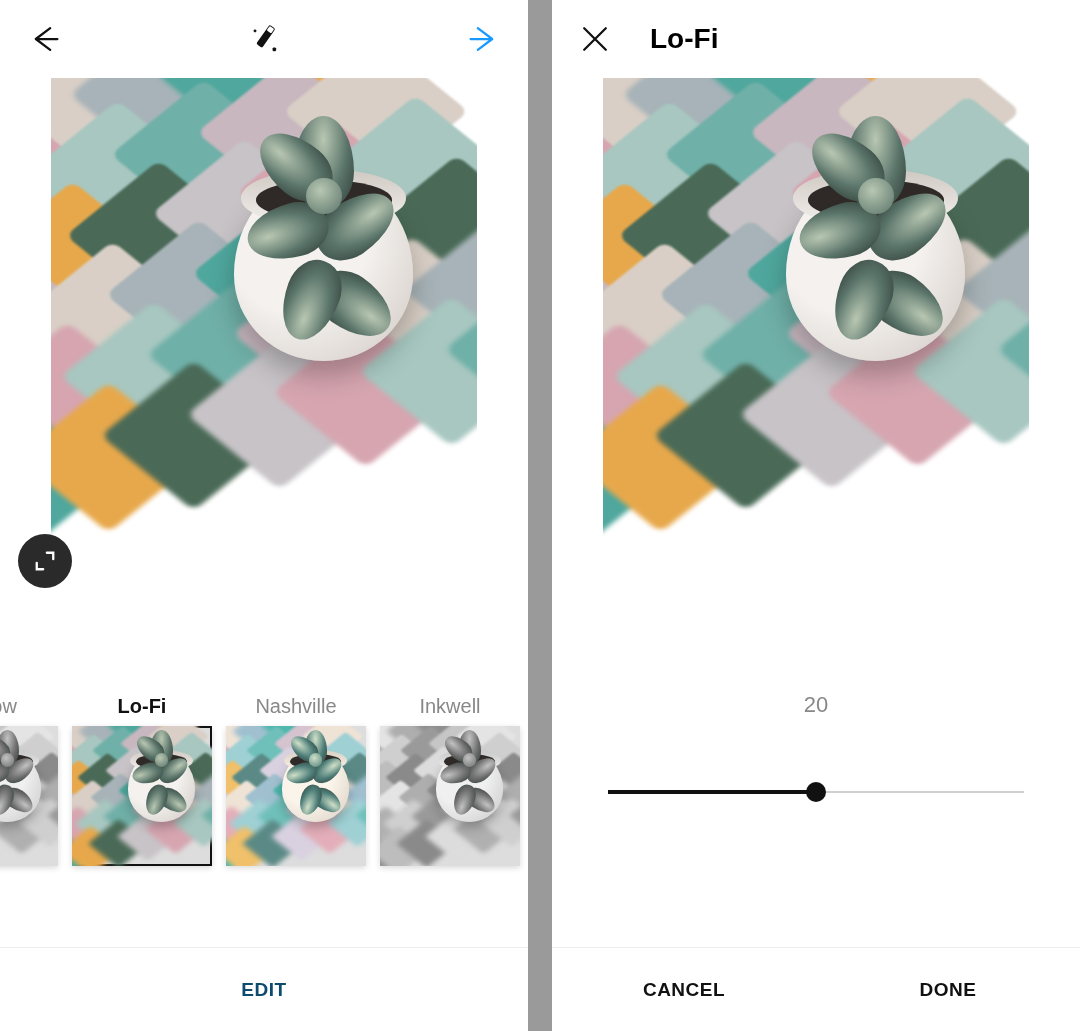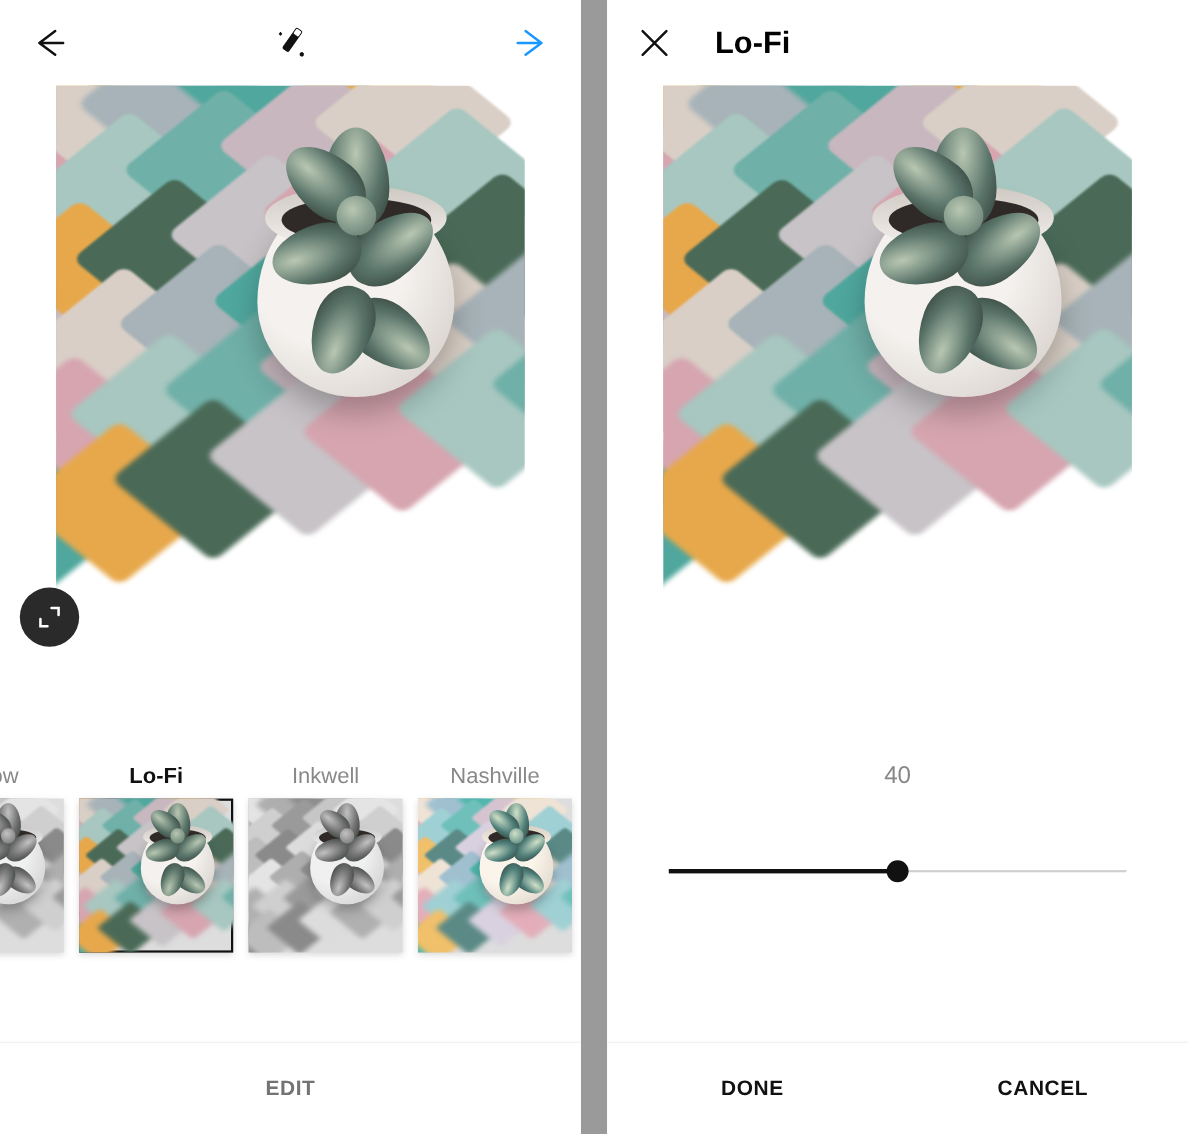--- a/index.html
+++ b/index.html
@@ -25,21 +25,21 @@
   .mid-gap { height: 74px; }
   .filter-strip { height: 224px; width: 100%; overflow: hidden; position: relative; }
   .filter-row { position:absolute; left:-82px; top:0; display:flex; gap:14px; }
   .filter-item { width: 140px; display:flex; flex-direction:column; align-items:center; }
   .filter-item .label { font-size: 20px; height: 40px; display:flex; align-items:center; color:#888; }
   .filter-item.selected .label { color:#111; font-weight:600; }
   .thumb { width: 140px; height: 140px; background:#ddd; box-shadow: 0 2px 6px rgba(0,0,0,0.15); position:relative; overflow:hidden; }
   .thumb.selected { outline: 2px solid #111; outline-offset: -2px; }
   
   .bottom { margin-top:auto; height: 84px; display:flex; border-top:1px solid #eee; }
-  .bottom .tab { flex:1; display:flex; align-items:center; justify-content:center; font-size:19px; font-weight:700; letter-spacing:0.5px; color:#737373; }
+  .bottom .tab { flex:1; display:flex; align-items:center; justify-content:center; font-size:19px; font-weight:700; letter-spacing:0.5px; color:#0c4a6e; }
   .bottom .tab.active { color:#111; }
   
   .slider-area { flex:1; padding: 80px 56px 0 56px; display:flex; flex-direction:column; align-items:center; }
   .slider-value { font-size:22px; color:#888; text-align:center; margin-bottom: 72px; }
   .slider-track { position:relative; width: 100%; height: 4px; }
   .track-full { position:absolute; left:0; right:0; top:1px; height:2px; background:#d0d0d0; }
   .track-fill { position:absolute; left:0; top:0; height:4px; background:#111; }
   .slider-handle { position:absolute; top:50%; width:20px; height:20px; background:#111; border-radius:50%; transform:translate(-50%,-50%); }
   
   .scene { position:absolute; inset:0; }
@@ -230,20 +230,78 @@
                 <div class="leaf" style="left: 79.457px; top: 22.4952px; width: 20.286px; height: 32.4576px; background: radial-gradient(at 50% 25%, rgb(184, 199, 178) 0%, rgb(90, 116, 106) 55%, rgb(47, 60, 54) 100%); transform: rotate(55deg); transform-origin: 50% 95%;"></div>
                 <div class="leaf" style="left: 79.457px; top: 37.3716px; width: 20.286px; height: 31.1052px; background: radial-gradient(at 50% 25%, rgb(184, 199, 178) 0%, rgb(90, 116, 106) 55%, rgb(47, 60, 54) 100%); transform: rotate(125deg); transform-origin: 50% 95%;"></div>
                 <div class="leaf" style="left: 79.457px; top: 30.6096px; width: 20.286px; height: 31.1052px; background: radial-gradient(at 50% 25%, rgb(184, 199, 178) 0%, rgb(90, 116, 106) 55%, rgb(47, 60, 54) 100%); transform: rotate(200deg); transform-origin: 50% 95%;"></div>
                 <div class="leaf" style="left: 79.457px; top: 14.3808px; width: 20.286px; height: 31.1052px; background: radial-gradient(at 50% 25%, rgb(184, 199, 178) 0%, rgb(90, 116, 106) 55%, rgb(47, 60, 54) 100%); transform: rotate(255deg); transform-origin: 50% 95%;"></div>
                 <div class="leaf" style="left: 79.457px; top: 2.2092px; width: 20.286px; height: 31.1052px; background: radial-gradient(at 50% 25%, rgb(184, 199, 178) 0%, rgb(90, 116, 106) 55%, rgb(47, 60, 54) 100%); transform: rotate(310deg); transform-origin: 50% 95%;"></div>
                 <div style="position: absolute; left: 82.838px; top: 27.2286px; width: 13.524px; height: 13.524px; border-radius: 50%; background: radial-gradient(circle at 40% 35%, rgb(184, 199, 178), rgb(90, 116, 106));"></div>
               </div>
             </div>
           </div>
           <div class="filter-item">
+            <div class="label">Nashville</div>
+            <div class="thumb">
+              <div class="scene">
+                <div class="tiles">
+                  <div style="position: absolute; width: 39.2px; height: 39.2px; left: -24.304px; top: -26.656px; background: rgb(240, 192, 106); transform: rotate(45deg) skew(-6deg, -6deg); border-radius: 8%; filter: blur(2.5px);"></div>
+                  <div style="position: absolute; width: 39.2px; height: 39.2px; left: 3.92px; top: -33.712px; background: rgb(91, 138, 134); transform: rotate(45deg) skew(-6deg, -6deg); border-radius: 8%; filter: blur(2.5px);"></div>
+                  <div style="position: absolute; width: 39.2px; height: 39.2px; left: 32.144px; top: -40.768px; background: rgb(217, 209, 224); transform: rotate(45deg) skew(-6deg, -6deg); border-radius: 8%; filter: blur(2.5px);"></div>
+                  <div style="position: absolute; width: 39.2px; height: 39.2px; left: -39.2px; top: 0px; background: rgb(214, 195, 208); transform: rotate(45deg) skew(-6deg, -6deg); border-radius: 8%; filter: blur(2.5px);"></div>
+                  <div style="position: absolute; width: 39.2px; height: 39.2px; left: -10.976px; top: -7.056px; background: rgb(239, 227, 214); transform: rotate(45deg) skew(-6deg, -6deg); border-radius: 8%; filter: blur(2.5px);"></div>
+                  <div style="position: absolute; width: 39.2px; height: 39.2px; left: 17.248px; top: -14.112px; background: rgb(160, 192, 208); transform: rotate(45deg) skew(-6deg, -6deg); border-radius: 8%; filter: blur(2.5px);"></div>
+                  <div style="position: absolute; width: 39.2px; height: 39.2px; left: 45.472px; top: -21.168px; background: rgb(79, 183, 173); transform: rotate(45deg) skew(-6deg, -6deg); border-radius: 8%; filter: blur(2.5px);"></div>
+                  <div style="position: absolute; width: 39.2px; height: 39.2px; left: 73.696px; top: -28.224px; background: rgb(240, 192, 106); transform: rotate(45deg) skew(-6deg, -6deg); border-radius: 8%; filter: blur(2.5px);"></div>
+                  <div style="position: absolute; width: 39.2px; height: 39.2px; left: -25.872px; top: 19.6px; background: rgb(227, 174, 185); transform: rotate(45deg) skew(-6deg, -6deg); border-radius: 8%; filter: blur(0.8px);"></div>
+                  <div style="position: absolute; width: 39.2px; height: 39.2px; left: 2.352px; top: 12.544px; background: rgb(159, 208, 212); transform: rotate(45deg) skew(-6deg, -6deg); border-radius: 8%; filter: blur(0.8px);"></div>
+                  <div style="position: absolute; width: 39.2px; height: 39.2px; left: 30.576px; top: 5.488px; background: rgb(111, 192, 186); transform: rotate(45deg) skew(-6deg, -6deg); border-radius: 8%; filter: blur(0.8px);"></div>
+                  <div style="position: absolute; width: 39.2px; height: 39.2px; left: 58.8px; top: -1.568px; background: rgb(214, 195, 208); transform: rotate(45deg) skew(-6deg, -6deg); border-radius: 8%; filter: blur(0.8px);"></div>
+                  <div style="position: absolute; width: 39.2px; height: 39.2px; left: 87.024px; top: -8.624px; background: rgb(239, 227, 214); transform: rotate(45deg) skew(-6deg, -6deg); border-radius: 8%; filter: blur(0.8px);"></div>
+                  <div style="position: absolute; width: 39.2px; height: 39.2px; left: -40.768px; top: 46.256px; background: rgb(79, 183, 173); transform: rotate(45deg) skew(-6deg, -6deg); border-radius: 8%; filter: blur(0.8px);"></div>
+                  <div style="position: absolute; width: 39.2px; height: 39.2px; left: -12.544px; top: 39.2px; background: rgb(240, 192, 106); transform: rotate(45deg) skew(-6deg, -6deg); border-radius: 8%; filter: blur(0.8px);"></div>
+                  <div style="position: absolute; width: 39.2px; height: 39.2px; left: 15.68px; top: 32.144px; background: rgb(91, 138, 134); transform: rotate(45deg) skew(-6deg, -6deg); border-radius: 8%; filter: blur(0.8px);"></div>
+                  <div style="position: absolute; width: 39.2px; height: 39.2px; left: 43.904px; top: 25.088px; background: rgb(217, 209, 224); transform: rotate(45deg) skew(-6deg, -6deg); border-radius: 8%; filter: blur(0.8px);"></div>
+                  <div style="position: absolute; width: 39.2px; height: 39.2px; left: 72.128px; top: 18.032px; background: rgb(227, 174, 185); transform: rotate(45deg) skew(-6deg, -6deg); border-radius: 8%; filter: blur(0.8px);"></div>
+                  <div style="position: absolute; width: 39.2px; height: 39.2px; left: 100.352px; top: 10.976px; background: rgb(159, 208, 212); transform: rotate(45deg) skew(-6deg, -6deg); border-radius: 8%; filter: blur(0.8px);"></div>
+                  <div style="position: absolute; width: 39.2px; height: 39.2px; left: -27.44px; top: 65.856px; background: rgb(214, 195, 208); transform: rotate(45deg) skew(-6deg, -6deg); border-radius: 8%; filter: blur(0.8px);"></div>
+                  <div style="position: absolute; width: 39.2px; height: 39.2px; left: 0.784px; top: 58.8px; background: rgb(239, 227, 214); transform: rotate(45deg) skew(-6deg, -6deg); border-radius: 8%; filter: blur(0.8px);"></div>
+                  <div style="position: absolute; width: 39.2px; height: 39.2px; left: 29.008px; top: 51.744px; background: rgb(160, 192, 208); transform: rotate(45deg) skew(-6deg, -6deg); border-radius: 8%; filter: blur(0.8px);"></div>
+                  <div style="position: absolute; width: 39.2px; height: 39.2px; left: 57.232px; top: 44.688px; background: rgb(79, 183, 173); transform: rotate(45deg) skew(-6deg, -6deg); border-radius: 8%; filter: blur(0.8px);"></div>
+                  <div style="position: absolute; width: 39.2px; height: 39.2px; left: 85.456px; top: 37.632px; background: rgb(240, 192, 106); transform: rotate(45deg) skew(-6deg, -6deg); border-radius: 8%; filter: blur(0.8px);"></div>
+                  <div style="position: absolute; width: 39.2px; height: 39.2px; left: 113.68px; top: 30.576px; background: rgb(91, 138, 134); transform: rotate(45deg) skew(-6deg, -6deg); border-radius: 8%; filter: blur(0.8px);"></div>
+                  <div style="position: absolute; width: 39.2px; height: 39.2px; left: -42.336px; top: 92.512px; background: rgb(217, 209, 224); transform: rotate(45deg) skew(-6deg, -6deg); border-radius: 8%; filter: blur(2.5px);"></div>
+                  <div style="position: absolute; width: 39.2px; height: 39.2px; left: -14.112px; top: 85.456px; background: rgb(227, 174, 185); transform: rotate(45deg) skew(-6deg, -6deg); border-radius: 8%; filter: blur(2.5px);"></div>
+                  <div style="position: absolute; width: 39.2px; height: 39.2px; left: 14.112px; top: 78.4px; background: rgb(159, 208, 212); transform: rotate(45deg) skew(-6deg, -6deg); border-radius: 8%; filter: blur(2.5px);"></div>
+                  <div style="position: absolute; width: 39.2px; height: 39.2px; left: 42.336px; top: 71.344px; background: rgb(111, 192, 186); transform: rotate(45deg) skew(-6deg, -6deg); border-radius: 8%; filter: blur(2.5px);"></div>
+                  <div style="position: absolute; width: 39.2px; height: 39.2px; left: 70.56px; top: 64.288px; background: rgb(214, 195, 208); transform: rotate(45deg) skew(-6deg, -6deg); border-radius: 8%; filter: blur(2.5px);"></div>
+                  <div style="position: absolute; width: 39.2px; height: 39.2px; left: 98.784px; top: 57.232px; background: rgb(239, 227, 214); transform: rotate(45deg) skew(-6deg, -6deg); border-radius: 8%; filter: blur(2.5px);"></div>
+                  <div style="position: absolute; width: 39.2px; height: 39.2px; left: 127.008px; top: 50.176px; background: rgb(160, 192, 208); transform: rotate(45deg) skew(-6deg, -6deg); border-radius: 8%; filter: blur(2.5px);"></div>
+                  <div style="position: absolute; width: 39.2px; height: 39.2px; left: -29.008px; top: 112.112px; background: rgb(79, 183, 173); transform: rotate(45deg) skew(-6deg, -6deg); border-radius: 8%; filter: blur(2.5px);"></div>
+                  <div style="position: absolute; width: 39.2px; height: 39.2px; left: -0.784px; top: 105.056px; background: rgb(240, 192, 106); transform: rotate(45deg) skew(-6deg, -6deg); border-radius: 8%; filter: blur(2.5px);"></div>
+                  <div style="position: absolute; width: 39.2px; height: 39.2px; left: 27.44px; top: 98px; background: rgb(91, 138, 134); transform: rotate(45deg) skew(-6deg, -6deg); border-radius: 8%; filter: blur(2.5px);"></div>
+                  <div style="position: absolute; width: 39.2px; height: 39.2px; left: 55.664px; top: 90.944px; background: rgb(217, 209, 224); transform: rotate(45deg) skew(-6deg, -6deg); border-radius: 8%; filter: blur(2.5px);"></div>
+                  <div style="position: absolute; width: 39.2px; height: 39.2px; left: 83.888px; top: 83.888px; background: rgb(227, 174, 185); transform: rotate(45deg) skew(-6deg, -6deg); border-radius: 8%; filter: blur(2.5px);"></div>
+                  <div style="position: absolute; width: 39.2px; height: 39.2px; left: 112.112px; top: 76.832px; background: rgb(159, 208, 212); transform: rotate(45deg) skew(-6deg, -6deg); border-radius: 8%; filter: blur(2.5px);"></div>
+                  <div style="position: absolute; width: 39.2px; height: 39.2px; left: 140.336px; top: 69.776px; background: rgb(111, 192, 186); transform: rotate(45deg) skew(-6deg, -6deg); border-radius: 8%; filter: blur(2.5px);"></div>
+                </div>
+                <div style="position: absolute; left: 55.79px; top: 25.2px; width: 67.62px; height: 71.001px; border-radius: 50% / 54% 54% 46% 46%; background: radial-gradient(at 35% 30%, rgb(251, 244, 234) 0%, rgb(251, 244, 234) 45%, rgb(216, 207, 195) 100%); box-shadow: rgba(0, 0, 0, 0.25) 0px 5.4096px 10.143px;"></div>
+                <div style="position: absolute; left: 58.4948px; top: 23.8476px; width: 62.2104px; height: 21.6384px; border-radius: 50%; background: linear-gradient(rgb(216, 207, 195), rgb(251, 244, 234));"></div>
+                <div style="position: absolute; left: 63.9044px; top: 27.9048px; width: 51.3912px; height: 14.8764px; border-radius: 50%; background: rgb(47, 42, 39);"></div>
+                <div class="leaf" style="left: 78.1046px; top: 3.5616px; width: 22.9908px; height: 35.1624px; background: radial-gradient(at 50% 25%, rgb(207, 224, 200) 0%, rgb(79, 127, 122) 55%, rgb(47, 60, 54) 100%); transform: rotate(0deg); transform-origin: 50% 95%;"></div>
+                <div class="leaf" style="left: 79.457px; top: 22.4952px; width: 20.286px; height: 32.4576px; background: radial-gradient(at 50% 25%, rgb(207, 224, 200) 0%, rgb(79, 127, 122) 55%, rgb(47, 60, 54) 100%); transform: rotate(55deg); transform-origin: 50% 95%;"></div>
+                <div class="leaf" style="left: 79.457px; top: 37.3716px; width: 20.286px; height: 31.1052px; background: radial-gradient(at 50% 25%, rgb(207, 224, 200) 0%, rgb(79, 127, 122) 55%, rgb(47, 60, 54) 100%); transform: rotate(125deg); transform-origin: 50% 95%;"></div>
+                <div class="leaf" style="left: 79.457px; top: 30.6096px; width: 20.286px; height: 31.1052px; background: radial-gradient(at 50% 25%, rgb(207, 224, 200) 0%, rgb(79, 127, 122) 55%, rgb(47, 60, 54) 100%); transform: rotate(200deg); transform-origin: 50% 95%;"></div>
+                <div class="leaf" style="left: 79.457px; top: 14.3808px; width: 20.286px; height: 31.1052px; background: radial-gradient(at 50% 25%, rgb(207, 224, 200) 0%, rgb(79, 127, 122) 55%, rgb(47, 60, 54) 100%); transform: rotate(255deg); transform-origin: 50% 95%;"></div>
+                <div class="leaf" style="left: 79.457px; top: 2.2092px; width: 20.286px; height: 31.1052px; background: radial-gradient(at 50% 25%, rgb(207, 224, 200) 0%, rgb(79, 127, 122) 55%, rgb(47, 60, 54) 100%); transform: rotate(310deg); transform-origin: 50% 95%;"></div>
+                <div style="position: absolute; left: 82.838px; top: 27.2286px; width: 13.524px; height: 13.524px; border-radius: 50%; background: radial-gradient(circle at 40% 35%, rgb(207, 224, 200), rgb(79, 127, 122));"></div>
+              </div>
+            </div>
+          </div>
+          <div class="filter-item">
             <div class="label">Inkwell</div>
             <div class="thumb">
               <div class="scene">
                 <div class="tiles">
                   <div style="position: absolute; width: 39.2px; height: 39.2px; left: -24.304px; top: -26.656px; background: rgb(189, 189, 189); transform: rotate(45deg) skew(-6deg, -6deg); border-radius: 8%; filter: blur(2.5px);"></div>
                   <div style="position: absolute; width: 39.2px; height: 39.2px; left: 3.92px; top: -33.712px; background: rgb(138, 138, 138); transform: rotate(45deg) skew(-6deg, -6deg); border-radius: 8%; filter: blur(2.5px);"></div>
                   <div style="position: absolute; width: 39.2px; height: 39.2px; left: 32.144px; top: -40.768px; background: rgb(220, 220, 220); transform: rotate(45deg) skew(-6deg, -6deg); border-radius: 8%; filter: blur(2.5px);"></div>
                   <div style="position: absolute; width: 39.2px; height: 39.2px; left: -39.2px; top: 0px; background: rgb(198, 198, 198); transform: rotate(45deg) skew(-6deg, -6deg); border-radius: 8%; filter: blur(2.5px);"></div>
                   <div style="position: absolute; width: 39.2px; height: 39.2px; left: -10.976px; top: -7.056px; background: rgb(228, 228, 228); transform: rotate(45deg) skew(-6deg, -6deg); border-radius: 8%; filter: blur(2.5px);"></div>
                   <div style="position: absolute; width: 39.2px; height: 39.2px; left: 17.248px; top: -14.112px; background: rgb(174, 174, 174); transform: rotate(45deg) skew(-6deg, -6deg); border-radius: 8%; filter: blur(2.5px);"></div>
@@ -287,78 +345,20 @@
                 <div class="leaf" style="left: 78.1046px; top: 3.5616px; width: 22.9908px; height: 35.1624px; background: radial-gradient(at 50% 25%, rgb(194, 194, 194) 0%, rgb(111, 111, 111) 55%, rgb(47, 60, 54) 100%); transform: rotate(0deg); transform-origin: 50% 95%;"></div>
                 <div class="leaf" style="left: 79.457px; top: 22.4952px; width: 20.286px; height: 32.4576px; background: radial-gradient(at 50% 25%, rgb(194, 194, 194) 0%, rgb(111, 111, 111) 55%, rgb(47, 60, 54) 100%); transform: rotate(55deg); transform-origin: 50% 95%;"></div>
                 <div class="leaf" style="left: 79.457px; top: 37.3716px; width: 20.286px; height: 31.1052px; background: radial-gradient(at 50% 25%, rgb(194, 194, 194) 0%, rgb(111, 111, 111) 55%, rgb(47, 60, 54) 100%); transform: rotate(125deg); transform-origin: 50% 95%;"></div>
                 <div class="leaf" style="left: 79.457px; top: 30.6096px; width: 20.286px; height: 31.1052px; background: radial-gradient(at 50% 25%, rgb(194, 194, 194) 0%, rgb(111, 111, 111) 55%, rgb(47, 60, 54) 100%); transform: rotate(200deg); transform-origin: 50% 95%;"></div>
                 <div class="leaf" style="left: 79.457px; top: 14.3808px; width: 20.286px; height: 31.1052px; background: radial-gradient(at 50% 25%, rgb(194, 194, 194) 0%, rgb(111, 111, 111) 55%, rgb(47, 60, 54) 100%); transform: rotate(255deg); transform-origin: 50% 95%;"></div>
                 <div class="leaf" style="left: 79.457px; top: 2.2092px; width: 20.286px; height: 31.1052px; background: radial-gradient(at 50% 25%, rgb(194, 194, 194) 0%, rgb(111, 111, 111) 55%, rgb(47, 60, 54) 100%); transform: rotate(310deg); transform-origin: 50% 95%;"></div>
                 <div style="position: absolute; left: 82.838px; top: 27.2286px; width: 13.524px; height: 13.524px; border-radius: 50%; background: radial-gradient(circle at 40% 35%, rgb(194, 194, 194), rgb(111, 111, 111));"></div>
               </div>
             </div>
           </div>
-          <div class="filter-item">
-            <div class="label">Nashville</div>
-            <div class="thumb">
-              <div class="scene">
-                <div class="tiles">
-                  <div style="position: absolute; width: 39.2px; height: 39.2px; left: -24.304px; top: -26.656px; background: rgb(240, 192, 106); transform: rotate(45deg) skew(-6deg, -6deg); border-radius: 8%; filter: blur(2.5px);"></div>
-                  <div style="position: absolute; width: 39.2px; height: 39.2px; left: 3.92px; top: -33.712px; background: rgb(91, 138, 134); transform: rotate(45deg) skew(-6deg, -6deg); border-radius: 8%; filter: blur(2.5px);"></div>
-                  <div style="position: absolute; width: 39.2px; height: 39.2px; left: 32.144px; top: -40.768px; background: rgb(217, 209, 224); transform: rotate(45deg) skew(-6deg, -6deg); border-radius: 8%; filter: blur(2.5px);"></div>
-                  <div style="position: absolute; width: 39.2px; height: 39.2px; left: -39.2px; top: 0px; background: rgb(214, 195, 208); transform: rotate(45deg) skew(-6deg, -6deg); border-radius: 8%; filter: blur(2.5px);"></div>
-                  <div style="position: absolute; width: 39.2px; height: 39.2px; left: -10.976px; top: -7.056px; background: rgb(239, 227, 214); transform: rotate(45deg) skew(-6deg, -6deg); border-radius: 8%; filter: blur(2.5px);"></div>
-                  <div style="position: absolute; width: 39.2px; height: 39.2px; left: 17.248px; top: -14.112px; background: rgb(160, 192, 208); transform: rotate(45deg) skew(-6deg, -6deg); border-radius: 8%; filter: blur(2.5px);"></div>
-                  <div style="position: absolute; width: 39.2px; height: 39.2px; left: 45.472px; top: -21.168px; background: rgb(79, 183, 173); transform: rotate(45deg) skew(-6deg, -6deg); border-radius: 8%; filter: blur(2.5px);"></div>
-                  <div style="position: absolute; width: 39.2px; height: 39.2px; left: 73.696px; top: -28.224px; background: rgb(240, 192, 106); transform: rotate(45deg) skew(-6deg, -6deg); border-radius: 8%; filter: blur(2.5px);"></div>
-                  <div style="position: absolute; width: 39.2px; height: 39.2px; left: -25.872px; top: 19.6px; background: rgb(227, 174, 185); transform: rotate(45deg) skew(-6deg, -6deg); border-radius: 8%; filter: blur(0.8px);"></div>
-                  <div style="position: absolute; width: 39.2px; height: 39.2px; left: 2.352px; top: 12.544px; background: rgb(159, 208, 212); transform: rotate(45deg) skew(-6deg, -6deg); border-radius: 8%; filter: blur(0.8px);"></div>
-                  <div style="position: absolute; width: 39.2px; height: 39.2px; left: 30.576px; top: 5.488px; background: rgb(111, 192, 186); transform: rotate(45deg) skew(-6deg, -6deg); border-radius: 8%; filter: blur(0.8px);"></div>
-                  <div style="position: absolute; width: 39.2px; height: 39.2px; left: 58.8px; top: -1.568px; background: rgb(214, 195, 208); transform: rotate(45deg) skew(-6deg, -6deg); border-radius: 8%; filter: blur(0.8px);"></div>
-                  <div style="position: absolute; width: 39.2px; height: 39.2px; left: 87.024px; top: -8.624px; background: rgb(239, 227, 214); transform: rotate(45deg) skew(-6deg, -6deg); border-radius: 8%; filter: blur(0.8px);"></div>
-                  <div style="position: absolute; width: 39.2px; height: 39.2px; left: -40.768px; top: 46.256px; background: rgb(79, 183, 173); transform: rotate(45deg) skew(-6deg, -6deg); border-radius: 8%; filter: blur(0.8px);"></div>
-                  <div style="position: absolute; width: 39.2px; height: 39.2px; left: -12.544px; top: 39.2px; background: rgb(240, 192, 106); transform: rotate(45deg) skew(-6deg, -6deg); border-radius: 8%; filter: blur(0.8px);"></div>
-                  <div style="position: absolute; width: 39.2px; height: 39.2px; left: 15.68px; top: 32.144px; background: rgb(91, 138, 134); transform: rotate(45deg) skew(-6deg, -6deg); border-radius: 8%; filter: blur(0.8px);"></div>
-                  <div style="position: absolute; width: 39.2px; height: 39.2px; left: 43.904px; top: 25.088px; background: rgb(217, 209, 224); transform: rotate(45deg) skew(-6deg, -6deg); border-radius: 8%; filter: blur(0.8px);"></div>
-                  <div style="position: absolute; width: 39.2px; height: 39.2px; left: 72.128px; top: 18.032px; background: rgb(227, 174, 185); transform: rotate(45deg) skew(-6deg, -6deg); border-radius: 8%; filter: blur(0.8px);"></div>
-                  <div style="position: absolute; width: 39.2px; height: 39.2px; left: 100.352px; top: 10.976px; background: rgb(159, 208, 212); transform: rotate(45deg) skew(-6deg, -6deg); border-radius: 8%; filter: blur(0.8px);"></div>
-                  <div style="position: absolute; width: 39.2px; height: 39.2px; left: -27.44px; top: 65.856px; background: rgb(214, 195, 208); transform: rotate(45deg) skew(-6deg, -6deg); border-radius: 8%; filter: blur(0.8px);"></div>
-                  <div style="position: absolute; width: 39.2px; height: 39.2px; left: 0.784px; top: 58.8px; background: rgb(239, 227, 214); transform: rotate(45deg) skew(-6deg, -6deg); border-radius: 8%; filter: blur(0.8px);"></div>
-                  <div style="position: absolute; width: 39.2px; height: 39.2px; left: 29.008px; top: 51.744px; background: rgb(160, 192, 208); transform: rotate(45deg) skew(-6deg, -6deg); border-radius: 8%; filter: blur(0.8px);"></div>
-                  <div style="position: absolute; width: 39.2px; height: 39.2px; left: 57.232px; top: 44.688px; background: rgb(79, 183, 173); transform: rotate(45deg) skew(-6deg, -6deg); border-radius: 8%; filter: blur(0.8px);"></div>
-                  <div style="position: absolute; width: 39.2px; height: 39.2px; left: 85.456px; top: 37.632px; background: rgb(240, 192, 106); transform: rotate(45deg) skew(-6deg, -6deg); border-radius: 8%; filter: blur(0.8px);"></div>
-                  <div style="position: absolute; width: 39.2px; height: 39.2px; left: 113.68px; top: 30.576px; background: rgb(91, 138, 134); transform: rotate(45deg) skew(-6deg, -6deg); border-radius: 8%; filter: blur(0.8px);"></div>
-                  <div style="position: absolute; width: 39.2px; height: 39.2px; left: -42.336px; top: 92.512px; background: rgb(217, 209, 224); transform: rotate(45deg) skew(-6deg, -6deg); border-radius: 8%; filter: blur(2.5px);"></div>
-                  <div style="position: absolute; width: 39.2px; height: 39.2px; left: -14.112px; top: 85.456px; background: rgb(227, 174, 185); transform: rotate(45deg) skew(-6deg, -6deg); border-radius: 8%; filter: blur(2.5px);"></div>
-                  <div style="position: absolute; width: 39.2px; height: 39.2px; left: 14.112px; top: 78.4px; background: rgb(159, 208, 212); transform: rotate(45deg) skew(-6deg, -6deg); border-radius: 8%; filter: blur(2.5px);"></div>
-                  <div style="position: absolute; width: 39.2px; height: 39.2px; left: 42.336px; top: 71.344px; background: rgb(111, 192, 186); transform: rotate(45deg) skew(-6deg, -6deg); border-radius: 8%; filter: blur(2.5px);"></div>
-                  <div style="position: absolute; width: 39.2px; height: 39.2px; left: 70.56px; top: 64.288px; background: rgb(214, 195, 208); transform: rotate(45deg) skew(-6deg, -6deg); border-radius: 8%; filter: blur(2.5px);"></div>
-                  <div style="position: absolute; width: 39.2px; height: 39.2px; left: 98.784px; top: 57.232px; background: rgb(239, 227, 214); transform: rotate(45deg) skew(-6deg, -6deg); border-radius: 8%; filter: blur(2.5px);"></div>
-                  <div style="position: absolute; width: 39.2px; height: 39.2px; left: 127.008px; top: 50.176px; background: rgb(160, 192, 208); transform: rotate(45deg) skew(-6deg, -6deg); border-radius: 8%; filter: blur(2.5px);"></div>
-                  <div style="position: absolute; width: 39.2px; height: 39.2px; left: -29.008px; top: 112.112px; background: rgb(79, 183, 173); transform: rotate(45deg) skew(-6deg, -6deg); border-radius: 8%; filter: blur(2.5px);"></div>
-                  <div style="position: absolute; width: 39.2px; height: 39.2px; left: -0.784px; top: 105.056px; background: rgb(240, 192, 106); transform: rotate(45deg) skew(-6deg, -6deg); border-radius: 8%; filter: blur(2.5px);"></div>
-                  <div style="position: absolute; width: 39.2px; height: 39.2px; left: 27.44px; top: 98px; background: rgb(91, 138, 134); transform: rotate(45deg) skew(-6deg, -6deg); border-radius: 8%; filter: blur(2.5px);"></div>
-                  <div style="position: absolute; width: 39.2px; height: 39.2px; left: 55.664px; top: 90.944px; background: rgb(217, 209, 224); transform: rotate(45deg) skew(-6deg, -6deg); border-radius: 8%; filter: blur(2.5px);"></div>
-                  <div style="position: absolute; width: 39.2px; height: 39.2px; left: 83.888px; top: 83.888px; background: rgb(227, 174, 185); transform: rotate(45deg) skew(-6deg, -6deg); border-radius: 8%; filter: blur(2.5px);"></div>
-                  <div style="position: absolute; width: 39.2px; height: 39.2px; left: 112.112px; top: 76.832px; background: rgb(159, 208, 212); transform: rotate(45deg) skew(-6deg, -6deg); border-radius: 8%; filter: blur(2.5px);"></div>
-                  <div style="position: absolute; width: 39.2px; height: 39.2px; left: 140.336px; top: 69.776px; background: rgb(111, 192, 186); transform: rotate(45deg) skew(-6deg, -6deg); border-radius: 8%; filter: blur(2.5px);"></div>
-                </div>
-                <div style="position: absolute; left: 55.79px; top: 25.2px; width: 67.62px; height: 71.001px; border-radius: 50% / 54% 54% 46% 46%; background: radial-gradient(at 35% 30%, rgb(251, 244, 234) 0%, rgb(251, 244, 234) 45%, rgb(216, 207, 195) 100%); box-shadow: rgba(0, 0, 0, 0.25) 0px 5.4096px 10.143px;"></div>
-                <div style="position: absolute; left: 58.4948px; top: 23.8476px; width: 62.2104px; height: 21.6384px; border-radius: 50%; background: linear-gradient(rgb(216, 207, 195), rgb(251, 244, 234));"></div>
-                <div style="position: absolute; left: 63.9044px; top: 27.9048px; width: 51.3912px; height: 14.8764px; border-radius: 50%; background: rgb(47, 42, 39);"></div>
-                <div class="leaf" style="left: 78.1046px; top: 3.5616px; width: 22.9908px; height: 35.1624px; background: radial-gradient(at 50% 25%, rgb(207, 224, 200) 0%, rgb(79, 127, 122) 55%, rgb(47, 60, 54) 100%); transform: rotate(0deg); transform-origin: 50% 95%;"></div>
-                <div class="leaf" style="left: 79.457px; top: 22.4952px; width: 20.286px; height: 32.4576px; background: radial-gradient(at 50% 25%, rgb(207, 224, 200) 0%, rgb(79, 127, 122) 55%, rgb(47, 60, 54) 100%); transform: rotate(55deg); transform-origin: 50% 95%;"></div>
-                <div class="leaf" style="left: 79.457px; top: 37.3716px; width: 20.286px; height: 31.1052px; background: radial-gradient(at 50% 25%, rgb(207, 224, 200) 0%, rgb(79, 127, 122) 55%, rgb(47, 60, 54) 100%); transform: rotate(125deg); transform-origin: 50% 95%;"></div>
-                <div class="leaf" style="left: 79.457px; top: 30.6096px; width: 20.286px; height: 31.1052px; background: radial-gradient(at 50% 25%, rgb(207, 224, 200) 0%, rgb(79, 127, 122) 55%, rgb(47, 60, 54) 100%); transform: rotate(200deg); transform-origin: 50% 95%;"></div>
-                <div class="leaf" style="left: 79.457px; top: 14.3808px; width: 20.286px; height: 31.1052px; background: radial-gradient(at 50% 25%, rgb(207, 224, 200) 0%, rgb(79, 127, 122) 55%, rgb(47, 60, 54) 100%); transform: rotate(255deg); transform-origin: 50% 95%;"></div>
-                <div class="leaf" style="left: 79.457px; top: 2.2092px; width: 20.286px; height: 31.1052px; background: radial-gradient(at 50% 25%, rgb(207, 224, 200) 0%, rgb(79, 127, 122) 55%, rgb(47, 60, 54) 100%); transform: rotate(310deg); transform-origin: 50% 95%;"></div>
-                <div style="position: absolute; left: 82.838px; top: 27.2286px; width: 13.524px; height: 13.524px; border-radius: 50%; background: radial-gradient(circle at 40% 35%, rgb(207, 224, 200), rgb(79, 127, 122));"></div>
-              </div>
-            </div>
-          </div>
         </div>
     </div>
 
     <div class="bottom">
       <div class="tab">EDIT</div>
     </div>
   </div>
 
   <div class="divider"></div>
 
@@ -424,26 +424,26 @@
             <div class="leaf" style="left: 245.802px; top: 127.246px; width: 53.676px; height: 82.3032px; background: radial-gradient(at 50% 25%, rgb(184, 199, 178) 0%, rgb(90, 116, 106) 55%, rgb(47, 60, 54) 100%); transform: rotate(125deg); transform-origin: 50% 95%;"></div>
             <div class="leaf" style="left: 245.802px; top: 109.354px; width: 53.676px; height: 82.3032px; background: radial-gradient(at 50% 25%, rgb(184, 199, 178) 0%, rgb(90, 116, 106) 55%, rgb(47, 60, 54) 100%); transform: rotate(200deg); transform-origin: 50% 95%;"></div>
             <div class="leaf" style="left: 245.802px; top: 66.4128px; width: 53.676px; height: 82.3032px; background: radial-gradient(at 50% 25%, rgb(184, 199, 178) 0%, rgb(90, 116, 106) 55%, rgb(47, 60, 54) 100%); transform: rotate(255deg); transform-origin: 50% 95%;"></div>
             <div class="leaf" style="left: 245.802px; top: 34.2072px; width: 53.676px; height: 82.3032px; background: radial-gradient(at 50% 25%, rgb(184, 199, 178) 0%, rgb(90, 116, 106) 55%, rgb(47, 60, 54) 100%); transform: rotate(310deg); transform-origin: 50% 95%;"></div>
             <div style="position: absolute; left: 254.748px; top: 100.408px; width: 35.784px; height: 35.784px; border-radius: 50%; background: radial-gradient(circle at 40% 35%, rgb(184, 199, 178), rgb(90, 116, 106));"></div>
           </div>
         </div>
     </div>
 
     <div class="slider-area">
-      <div class="slider-value">40</div>
+      <div class="slider-value">20</div>
       <div class="slider-track" id="slider">
         <div class="track-full"></div>
         <div class="track-fill" id="slider-fill" style="width: 50%;"></div>
         <div class="slider-handle" id="slider-handle" style="left: 50%;"></div>
       </div>
     </div>
 
     <div class="bottom">
+      <div class="tab active">CANCEL</div>
       <div class="tab active">DONE</div>
-      <div class="tab active">CANCEL</div>
     </div>
   </div>
 </div>
 
 </body></html>

